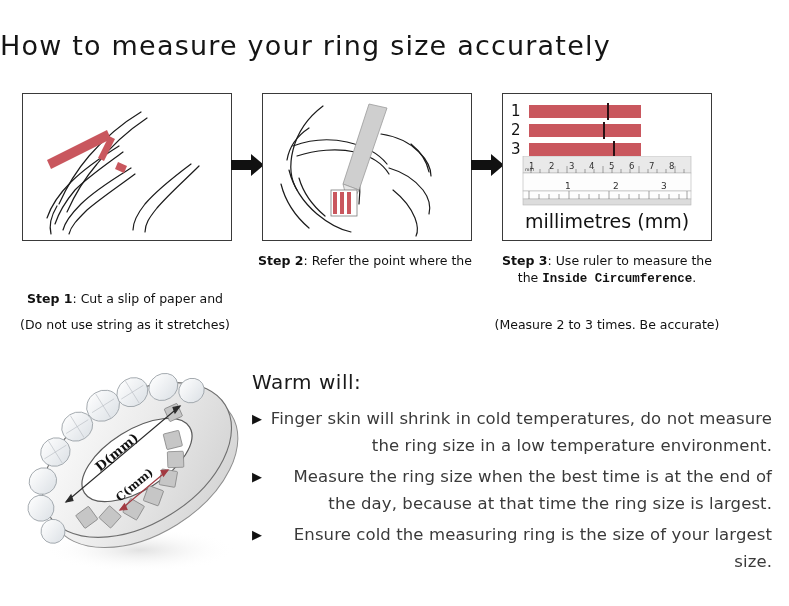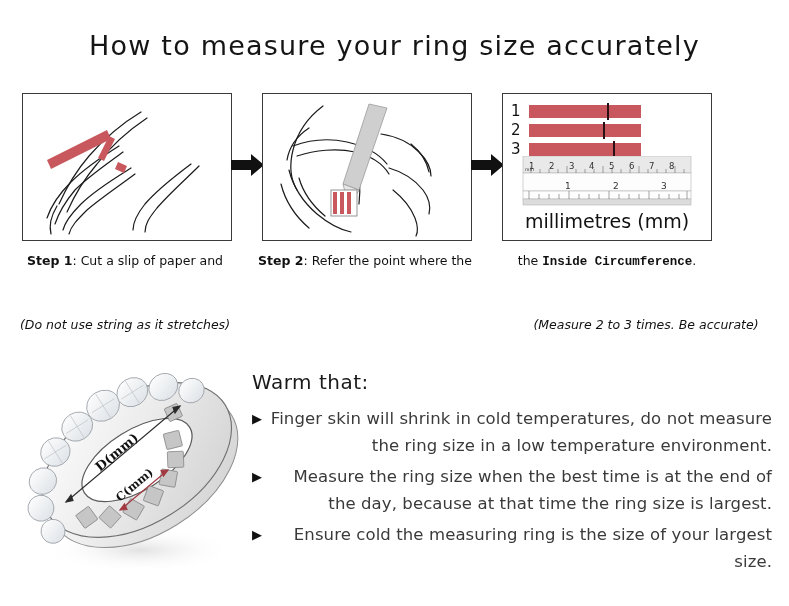--- a/index.html
+++ b/index.html
@@ -1,21 +1,21 @@
 <!DOCTYPE html>
 <html><head>
 <meta charset="utf-8">
 <style>
   html,body{margin:0;padding:0;background:#ffffff;}
   body{width:789px;height:606px;position:relative;overflow:hidden;
        font-family:"Liberation Sans", sans-serif;color:#111;}
 
   
   .title{
-    position:absolute;left:0;top:30px;width:789px;text-align:center;
+    position:absolute;left:0;top:30px;width:789px;text-align:left;
     font-family:"DejaVu Sans", sans-serif;
     font-size:27px;font-weight:400;letter-spacing:1.2px;color:#151515;
     white-space:nowrap;
   }
 
   
   .panel{
     position:absolute;top:93px;width:208px;height:146px;
     border:1px solid #3a3a3a;background:#fff;overflow:hidden;
   }
@@ -26,36 +26,36 @@
   .arrow{position:absolute;top:152px;width:34px;height:26px;}
   #arrow1{left:231px;}
   #arrow2{left:471px;}
 
   
   .step{
     position:absolute;top:252px;width:230px;
     font-family:"DejaVu Sans", sans-serif;
     font-size:12.5px;line-height:17px;color:#111;text-align:center;
   }
-  #step1{left:10px;}
+  #step1{left:10px;margin-top:38px;}
   #step2{left:250px;}
   #step3{left:492px;}
   .step .lbl{font-weight:bold;}
   .step .l1{display:block;}
   .step .l2{display:block;}
   .step .l3{display:block;}
   .step b{font-weight:bold;font-family:Liberation Mono, monospace;}
 
   .note{
     position:absolute;
     font-family:"DejaVu Sans", sans-serif;
-    font-size:12.5px;color:#111;text-align:center;width:230px;font-style:italic;
+    font-size:12.5px;color:#111;text-align:center;width:230px;
   }
   #note1{left:10px;top:317px;}
-  #note3{left:492px;top:317px;margin-left:39px;}
+  #note3{left:492px;top:317px;}
 
   
   .tips-head{
     position:absolute;left:252px;top:370px;
     font-family:"DejaVu Sans", sans-serif;
     font-size:20px;letter-spacing:.5px;color:#1a1a1a;
   }
   .tips-list{position:absolute;left:252px;top:405px;width:520px;}
   .tip{display:flex;align-items:flex-start;margin-bottom:4px;}
   .tip .bullet{
@@ -207,20 +207,21 @@
 
 <div class="step" id="step1">
   <span class="l1"><span class="lbl">Step 1</span><span>:</span> <span>Cut a slip of paper and</span></span>
 </div>
 
 <div class="step" id="step2">
   <span class="l1"><span class="lbl">Step 2</span><span>:</span> <span>Refer the point where the</span></span>
 </div>
 
 <div class="step" id="step3">
+  <span class="l1"><span class="lbl">Step 3</span><span>:</span> <span>Use ruler to measure the</span></span>
   <span class="l2"><span>the </span><b>Inside Circumference</b><span>.</span></span>
 </div>
 
 <div class="note" id="note1">(Do not use string as it stretches)</div>
 <div class="note" id="note3">(Measure 2 to 3 times. Be accurate)</div>
 
 <div id="ringwrap">
   <svg width="235" height="235" viewBox="0 0 235 235">
     <defs>
       <linearGradient id="metal" x1="0" y1="0" x2="1" y2="1">
@@ -284,21 +285,21 @@
       <line x1="100" y1="160" x2="148" y2="120"></line>
       <path d="M100 160 l7 -0.5 l-2.5 -5.5 Z"></path>
       <path d="M148 120 l-7 0.5 l2.5 5.5 Z"></path>
     </g>
 
     <text x="80" y="122" transform="rotate(-40 80 122)" font-family="DejaVu Serif, serif" font-size="13" font-weight="bold" fill="#111">D(mm)</text>
     <text x="100" y="152" transform="rotate(-40 100 152)" font-family="DejaVu Serif, serif" font-size="11.5" font-weight="bold" fill="#111">C(mm)</text>
   </svg>
 </div>
 
-<div class="tips-head">Warm that:</div>
+<div class="tips-head">Warm will:</div>
 
 <div class="tips-list">
   <div class="tip">
     <span class="bullet">▶</span>
     <span class="txt">Finger skin will shrink in cold temperatures, do not measure the ring size in a low temperature environment.</span>
   </div>
   <div class="tip">
     <span class="bullet">▶</span>
     <span class="txt">Measure the ring size when the best time is at the end of the day, because at that time the ring size is largest.</span>
   </div>

